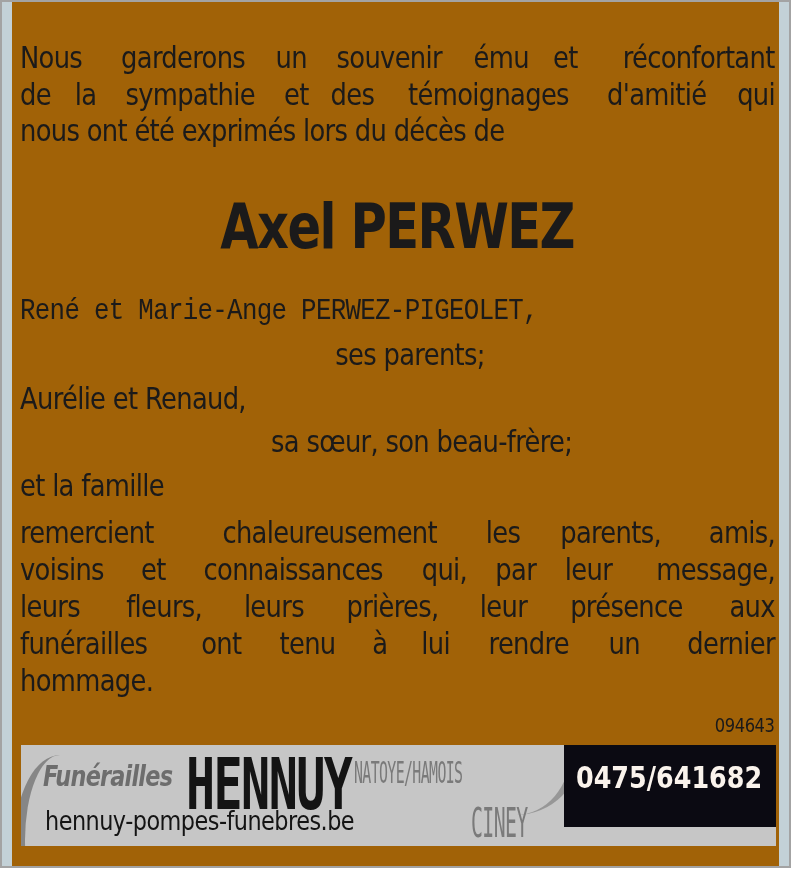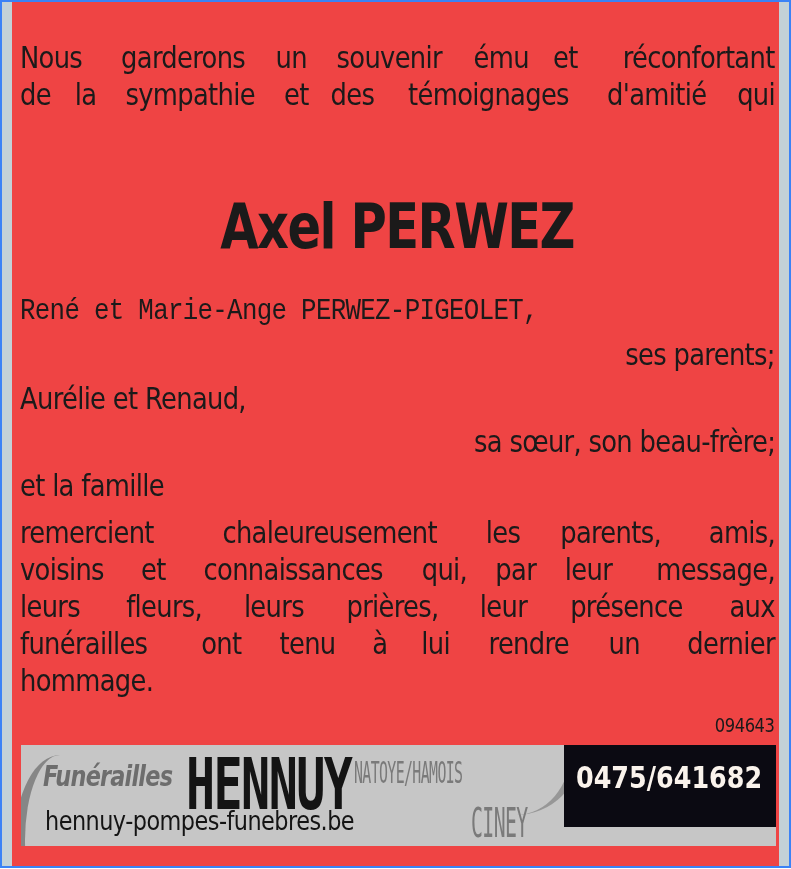--- a/index.html
+++ b/index.html
@@ -1,22 +1,22 @@
 <!DOCTYPE html>
 <html><head>
   <meta charset="utf-8">
   <style>
     * { margin: 0; padding: 0; box-sizing: border-box; }
     html, body { width: 791px; height: 869px; background: #ffffff; overflow: hidden; }
     body { font-family: "DejaVu Sans Condensed", "Liberation Sans Narrow", "Liberation Sans", sans-serif; color: #1b1a1a; }
 
     .frame {
       position: absolute; left: 0; top: 0; width: 791px; height: 868px;
-      border: 2px solid #3b82f6;
-      background: #ef4444;
+      border: 2px solid #a3a3a3;
+      background: #a16207;
     }
     .stripe-left { position: absolute; left: 0; top: 0; width: 10px; height: 100%; background: #c3d1d7; }
     .stripe-right { position: absolute; right: 0; top: 0; width: 10px; height: 100%; background: #c3d1d7; }
 
     .content { position: absolute; left: 18px; top: 38px; width: 755px; }
 
     .txt {
       font-family: "DejaVu Sans", sans-serif;
       font-size: 30px;
       line-height: 36.5px;
@@ -30,21 +30,21 @@
     .intro .line .w { display: inline-block; }
 
     .name {
       position: absolute; left: 0; top: 152px; width: 755px; text-align: center;
       font-family: "DejaVu Sans", sans-serif; font-weight: bold;
       font-size: 62px; letter-spacing: -2px; line-height: 70px;
     }
     .name span { display: inline-block; transform: scaleX(0.80); transform-origin: center; }
 
     .fam-line { position: absolute; left: 0; width: 755px; height: 40px; }
-    .fam-line.right { text-align: right; }
+    .fam-line.right { text-align: center; }
     .fam-line .t { display: inline-block; transform: scaleX(0.86); }
     .fam-line.left .t { transform-origin: left center; }
     .fam-line.right .t { transform-origin: right center; }
 
     .thanks { position: absolute; left: 0; top: 475px; width: 755px; }
     .thanks .line { height: 37px; display: flex; justify-content: space-between; }
     .thanks .line.last { justify-content: flex-start; }
 
     .ref {
       position: absolute; right: 0; top: 674px;
@@ -130,20 +130,23 @@
       <div class="line" id="intro-l1">
           <span class="w" style="display: inline-block; transform: scaleX(0.86); transform-origin: left center;">de</span>
           <span class="w" style="display: inline-block; transform: scaleX(0.86); transform-origin: center center;">la</span>
           <span class="w" style="display: inline-block; transform: scaleX(0.86); transform-origin: center center;">sympathie</span>
           <span class="w" style="display: inline-block; transform: scaleX(0.86); transform-origin: center center;">et</span>
           <span class="w" style="display: inline-block; transform: scaleX(0.86); transform-origin: center center;">des</span>
           <span class="w" style="display: inline-block; transform: scaleX(0.86); transform-origin: center center;">témoignages</span>
           <span class="w" style="display: inline-block; transform: scaleX(0.86); transform-origin: center center;">d'amitié</span>
           <span class="w" style="display: inline-block; transform: scaleX(0.86); transform-origin: right center;">qui</span>
         </div>
+      <div class="line" id="intro-l2">
+          <span class="w" style="display: inline-block; transform: scaleX(0.86); transform-origin: left center;">nous ont été exprimés lors du décès de</span>
+        </div>
     </div>
 
     <div class="name">
       <span>Axel PERWEZ</span>
     </div>
 
     <div class="fam-line left txt" style="top:253px;font-family:Liberation Mono, monospace;">
       <span class="t">René et Marie-Ange PERWEZ-PIGEOLET,</span>
     </div>
     <div class="fam-line right txt" style="top:297px;">

